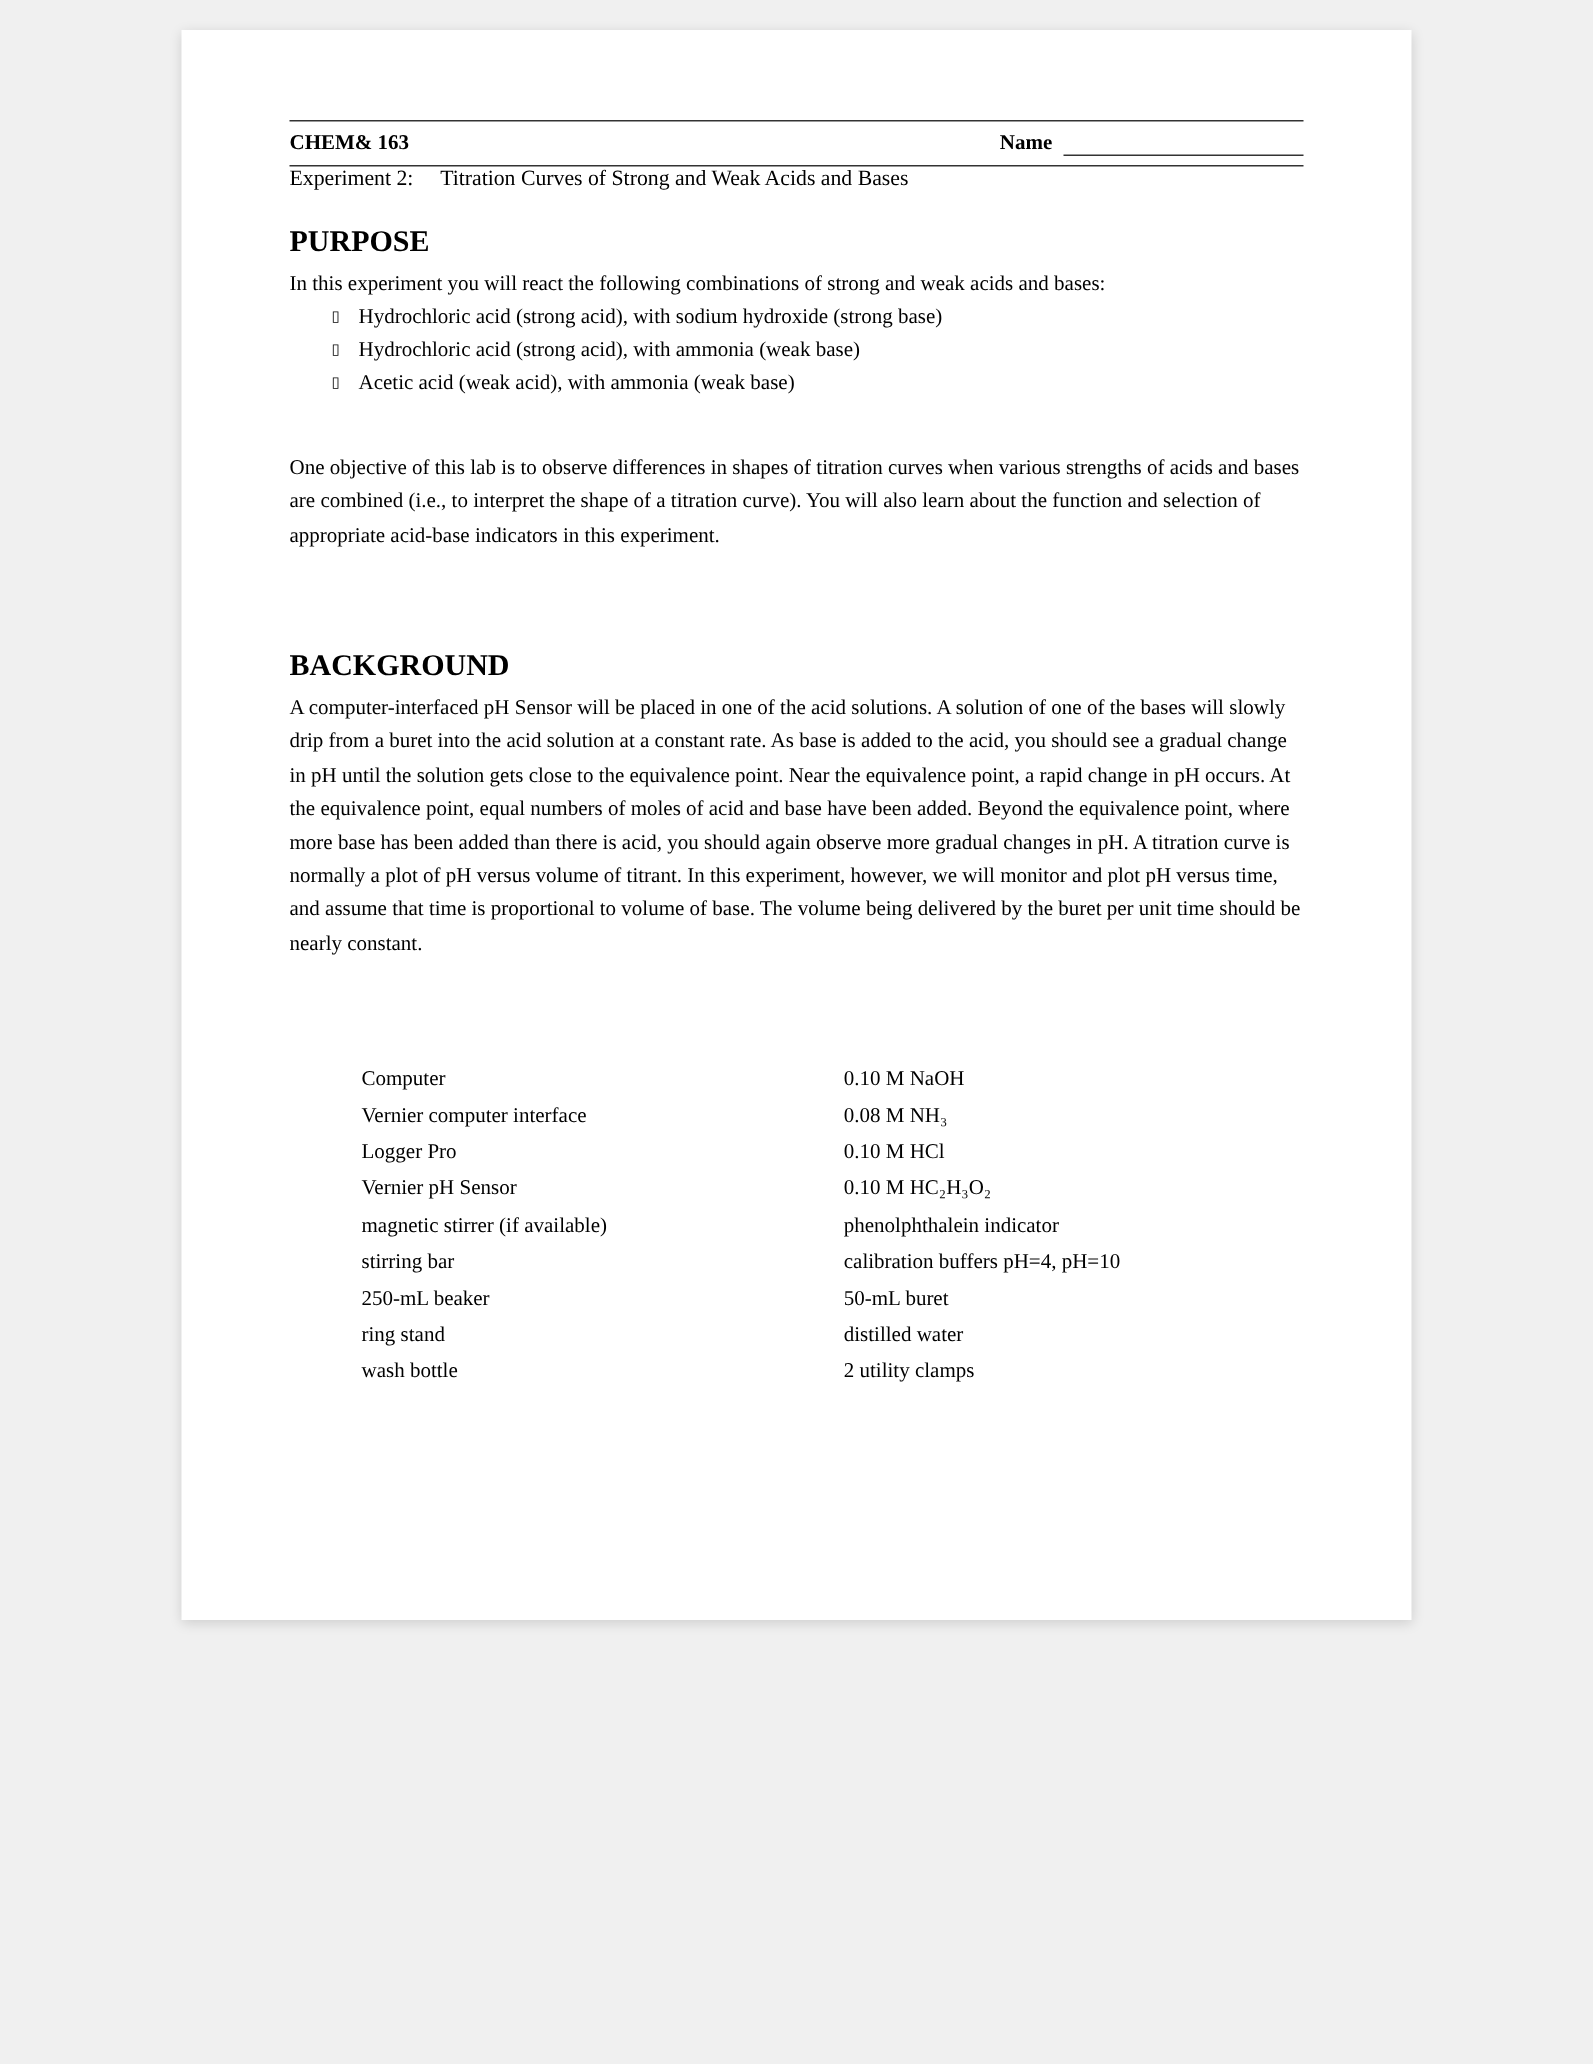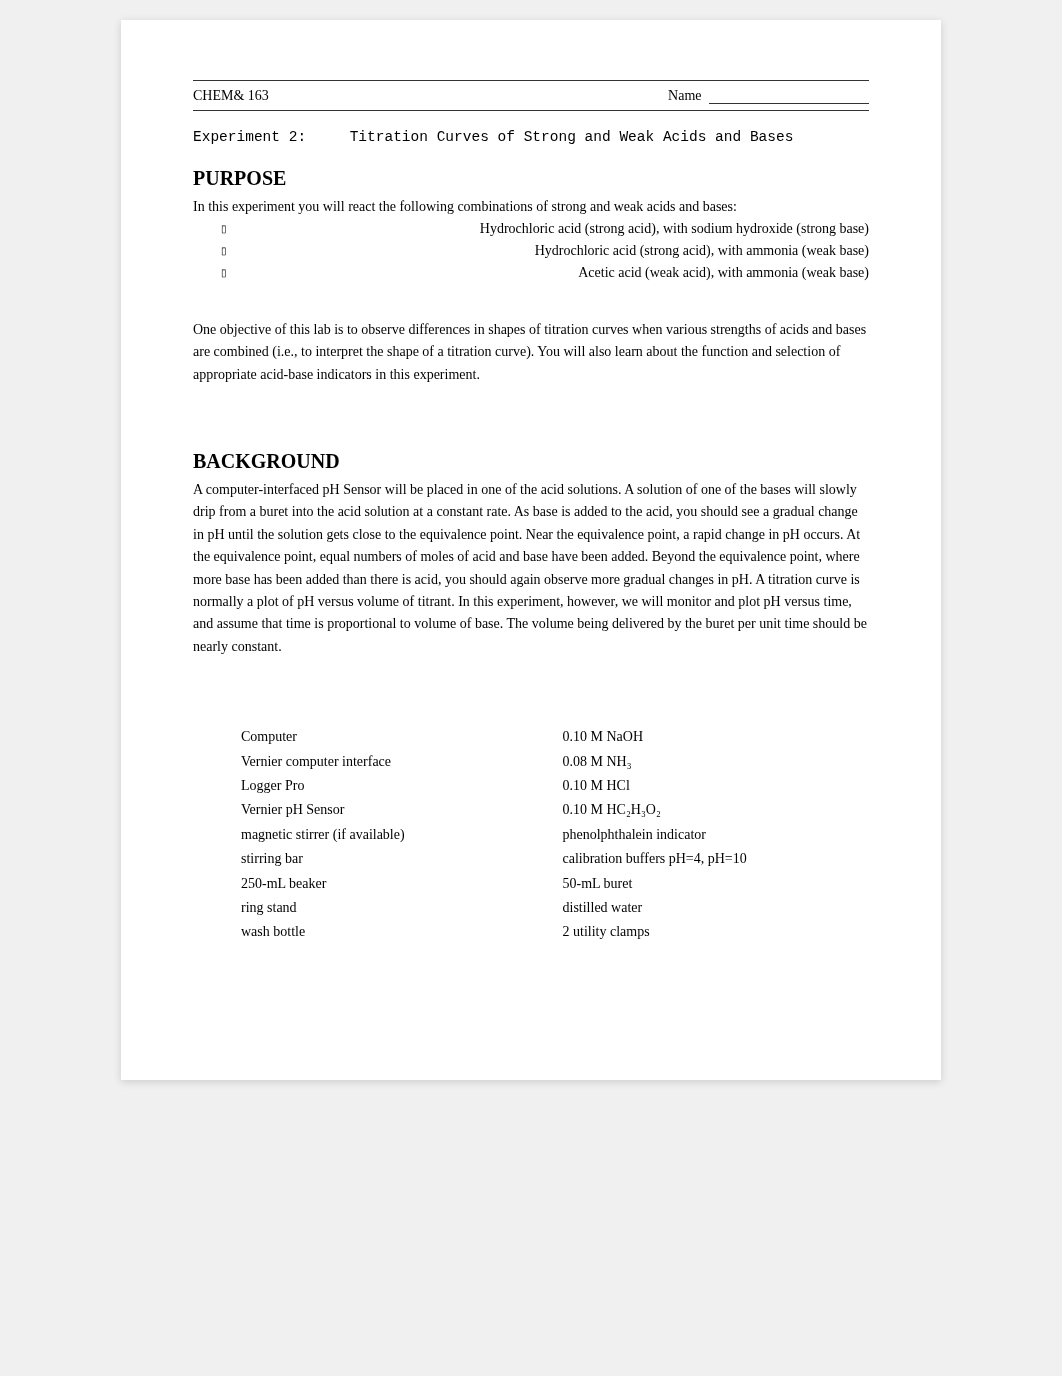--- a/index.html
+++ b/index.html
@@ -19,44 +19,44 @@
       background: white;
       width: 820px;
       min-height: 1060px;
       padding: 60px 72px 60px 72px;
       box-shadow: 0 2px 8px rgba(0,0,0,0.15);
     }
     .header-row {
       display: flex;
       justify-content: space-between;
       align-items: center;
-      margin-bottom: 18px;
       border-top: 1.5px solid #333;
       border-bottom: 1.5px solid #333;
       padding: 6px 0;
+      font-weight: bold;
     }
     .course-code {
       font-size: 14px;
       font-family: "Times New Roman", Times, serif;
     }
     .name-field {
       font-size: 14px;
       font-family: "Times New Roman", Times, serif;
     }
     .name-line {
       display: inline-block;
       border-bottom: 1px solid #333;
       width: 160px;
       margin-left: 4px;
       vertical-align: bottom;
     }
     .experiment-title {
       font-size: 14.5px;
       margin-bottom: 22px;
-      font-family: Liberation Mono, monospace;
+      font-family: Liberation Serif, serif;
     }
     .section-heading {
       font-size: 20px;
       font-weight: bold;
       margin-bottom: 6px;
       font-family: "Times New Roman", Times, serif;
     }
     .section-body {
       font-size: 14px;
       line-height: 1.55;
@@ -66,21 +66,20 @@
       list-style: none;
       margin-left: 28px;
       margin-bottom: 10px;
     }
     .bullet-list li {
       font-size: 14px;
       line-height: 1.6;
       font-family: "Times New Roman", Times, serif;
       position: relative;
       padding-left: 18px;
-      text-align: right;
     }
     .bullet-list li::before {
       content: "▯";
       font-size: 10px;
       position: absolute;
       left: 0;
       top: 3px;
     }
     .paragraph {
       font-size: 14px;

